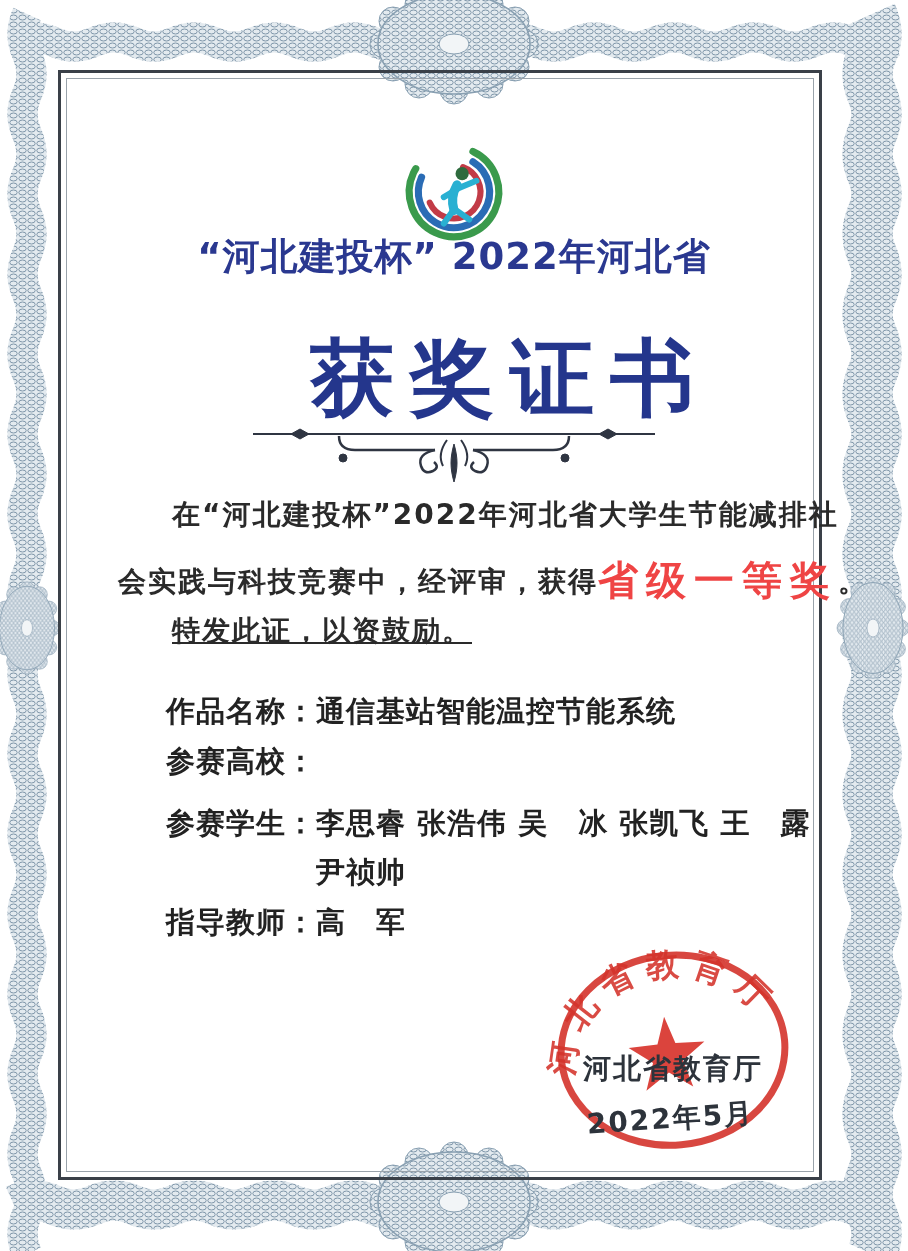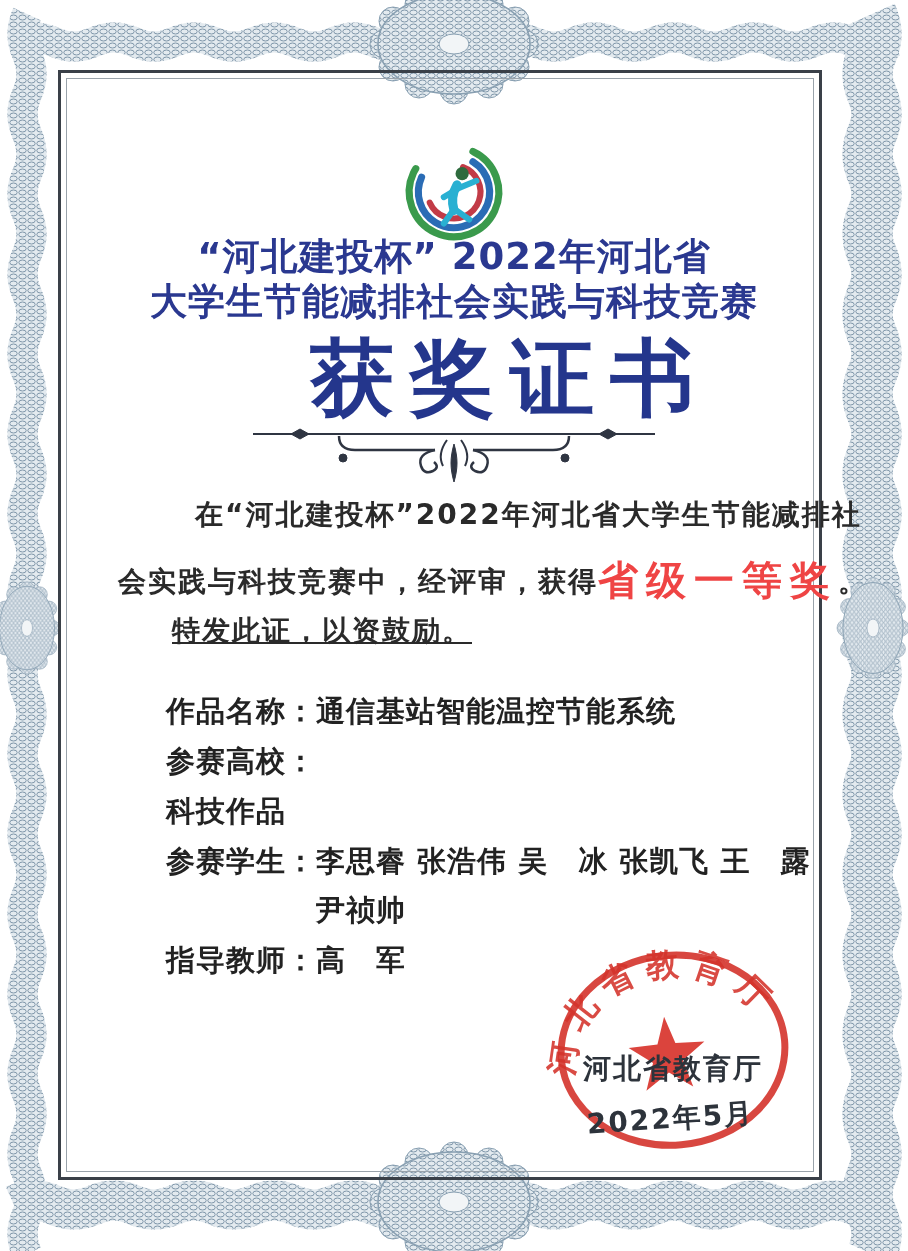--- a/index.html
+++ b/index.html
@@ -19,21 +19,21 @@
   }
   .content{position:absolute;inset:0;z-index:3;}
   .logo{position:absolute;top:136px;left:50%;transform:translateX(-50%);}
   .titles{position:absolute;top:234px;left:0;width:100%;text-align:center;
     color:#2a3890;font-weight:bold;font-size:37px;line-height:45px;letter-spacing:1px;}
   .big-title{position:absolute;top:322px;left:0;width:100%;text-align:center;
     color:#24368c;font-weight:bold;font-size:84px;letter-spacing:16px;text-indent:16px;margin-left:48px;}
   .flourish{position:absolute;top:420px;left:50%;transform:translateX(-50%);}
   .para-line{position:absolute;color:#2a2a2a;font-size:28px;font-weight:600;
     letter-spacing:2px;white-space:nowrap;}
-  .p1{top:496px;left:172px;margin-left:23px;}
+  .p1{top:496px;left:172px;}
   .p2{top:550px;left:118px;}
   .p3{top:612px;left:172px;text-decoration:underline;}
   .award{font-family:Liberation Mono, monospace;font-weight:bold;
     font-size:40px;letter-spacing:8px;color:#ef4444;position:relative;top:3px;}
   .fields{position:absolute;top:682px;left:166px;width:640px;margin-top:10px;}
   .field-row{display:flex;margin-bottom:12px;color:#222;font-weight:bold;
     font-size:29px;line-height:38px;}
   .field-label{flex:none;letter-spacing:1px;}
   .field-value{letter-spacing:1px;white-space:nowrap;}
   .value-line2{margin-top:11px;}
@@ -95,21 +95,20 @@
         <circle cx="55" cy="55" r="26" fill="none" stroke="#c23b47" stroke-width="6" stroke-dasharray="102 62" transform="rotate(-70 55 55)" stroke-linecap="round"></circle>
         <circle cx="63" cy="37" r="6.5" fill="#2e6b3e"></circle>
         <path d="M 58 48 q -7 12 -3 25" fill="none" stroke="#29b0d2" stroke-width="9" stroke-linecap="round"></path>
         <path d="M 45 60 L 60 51 L 77 44" fill="none" stroke="#29b0d2" stroke-width="6" stroke-linecap="round"></path>
         <path d="M 55 72 L 45 86 M 57 73 L 70 82" fill="none" stroke="#29b0d2" stroke-width="6" stroke-linecap="round"></path>
       </svg>
     </div>
 
     <div class="titles">
       <div>“河北建投杯” 2022年河北省</div>
-      <div>大学生节能减排社会实践与科技竞赛</div>
     </div>
 
     <div class="big-title">获奖证书</div>
 
     <div class="flourish">
       <svg width="430" height="66" viewBox="0 0 430 66">
         <g stroke="#2f3542" fill="none">
           <path d="M 14 14 L 416 14" stroke-width="2"></path>
           <path d="M 52 14 l 9 -5 l 9 5 l -9 5 z" fill="#2f3542"></path>
           <path d="M 360 14 l 9 -5 l 9 5 l -9 5 z" fill="#2f3542"></path>
@@ -135,21 +134,20 @@
 
     <div class="fields">
       <div class="field-row">
         <span class="field-label">作品名称：</span>
         <span class="field-value">通信基站智能温控节能系统</span>
       </div>
       <div class="field-row">
         <span class="field-label">参赛高校：</span>
       </div>
       <div class="field-row">
-        <span class="field-value">科技作品</span>
       </div>
       <div class="field-row">
         <span class="field-label">参赛学生：</span>
         <span class="field-value">
           <span>李思睿 张浩伟 吴　冰 张凯飞 王　露</span>
           <div class="value-line2">尹祯帅</div>
         </span>
       </div>
       <div class="field-row">
         <span class="field-label">指导教师：</span>

